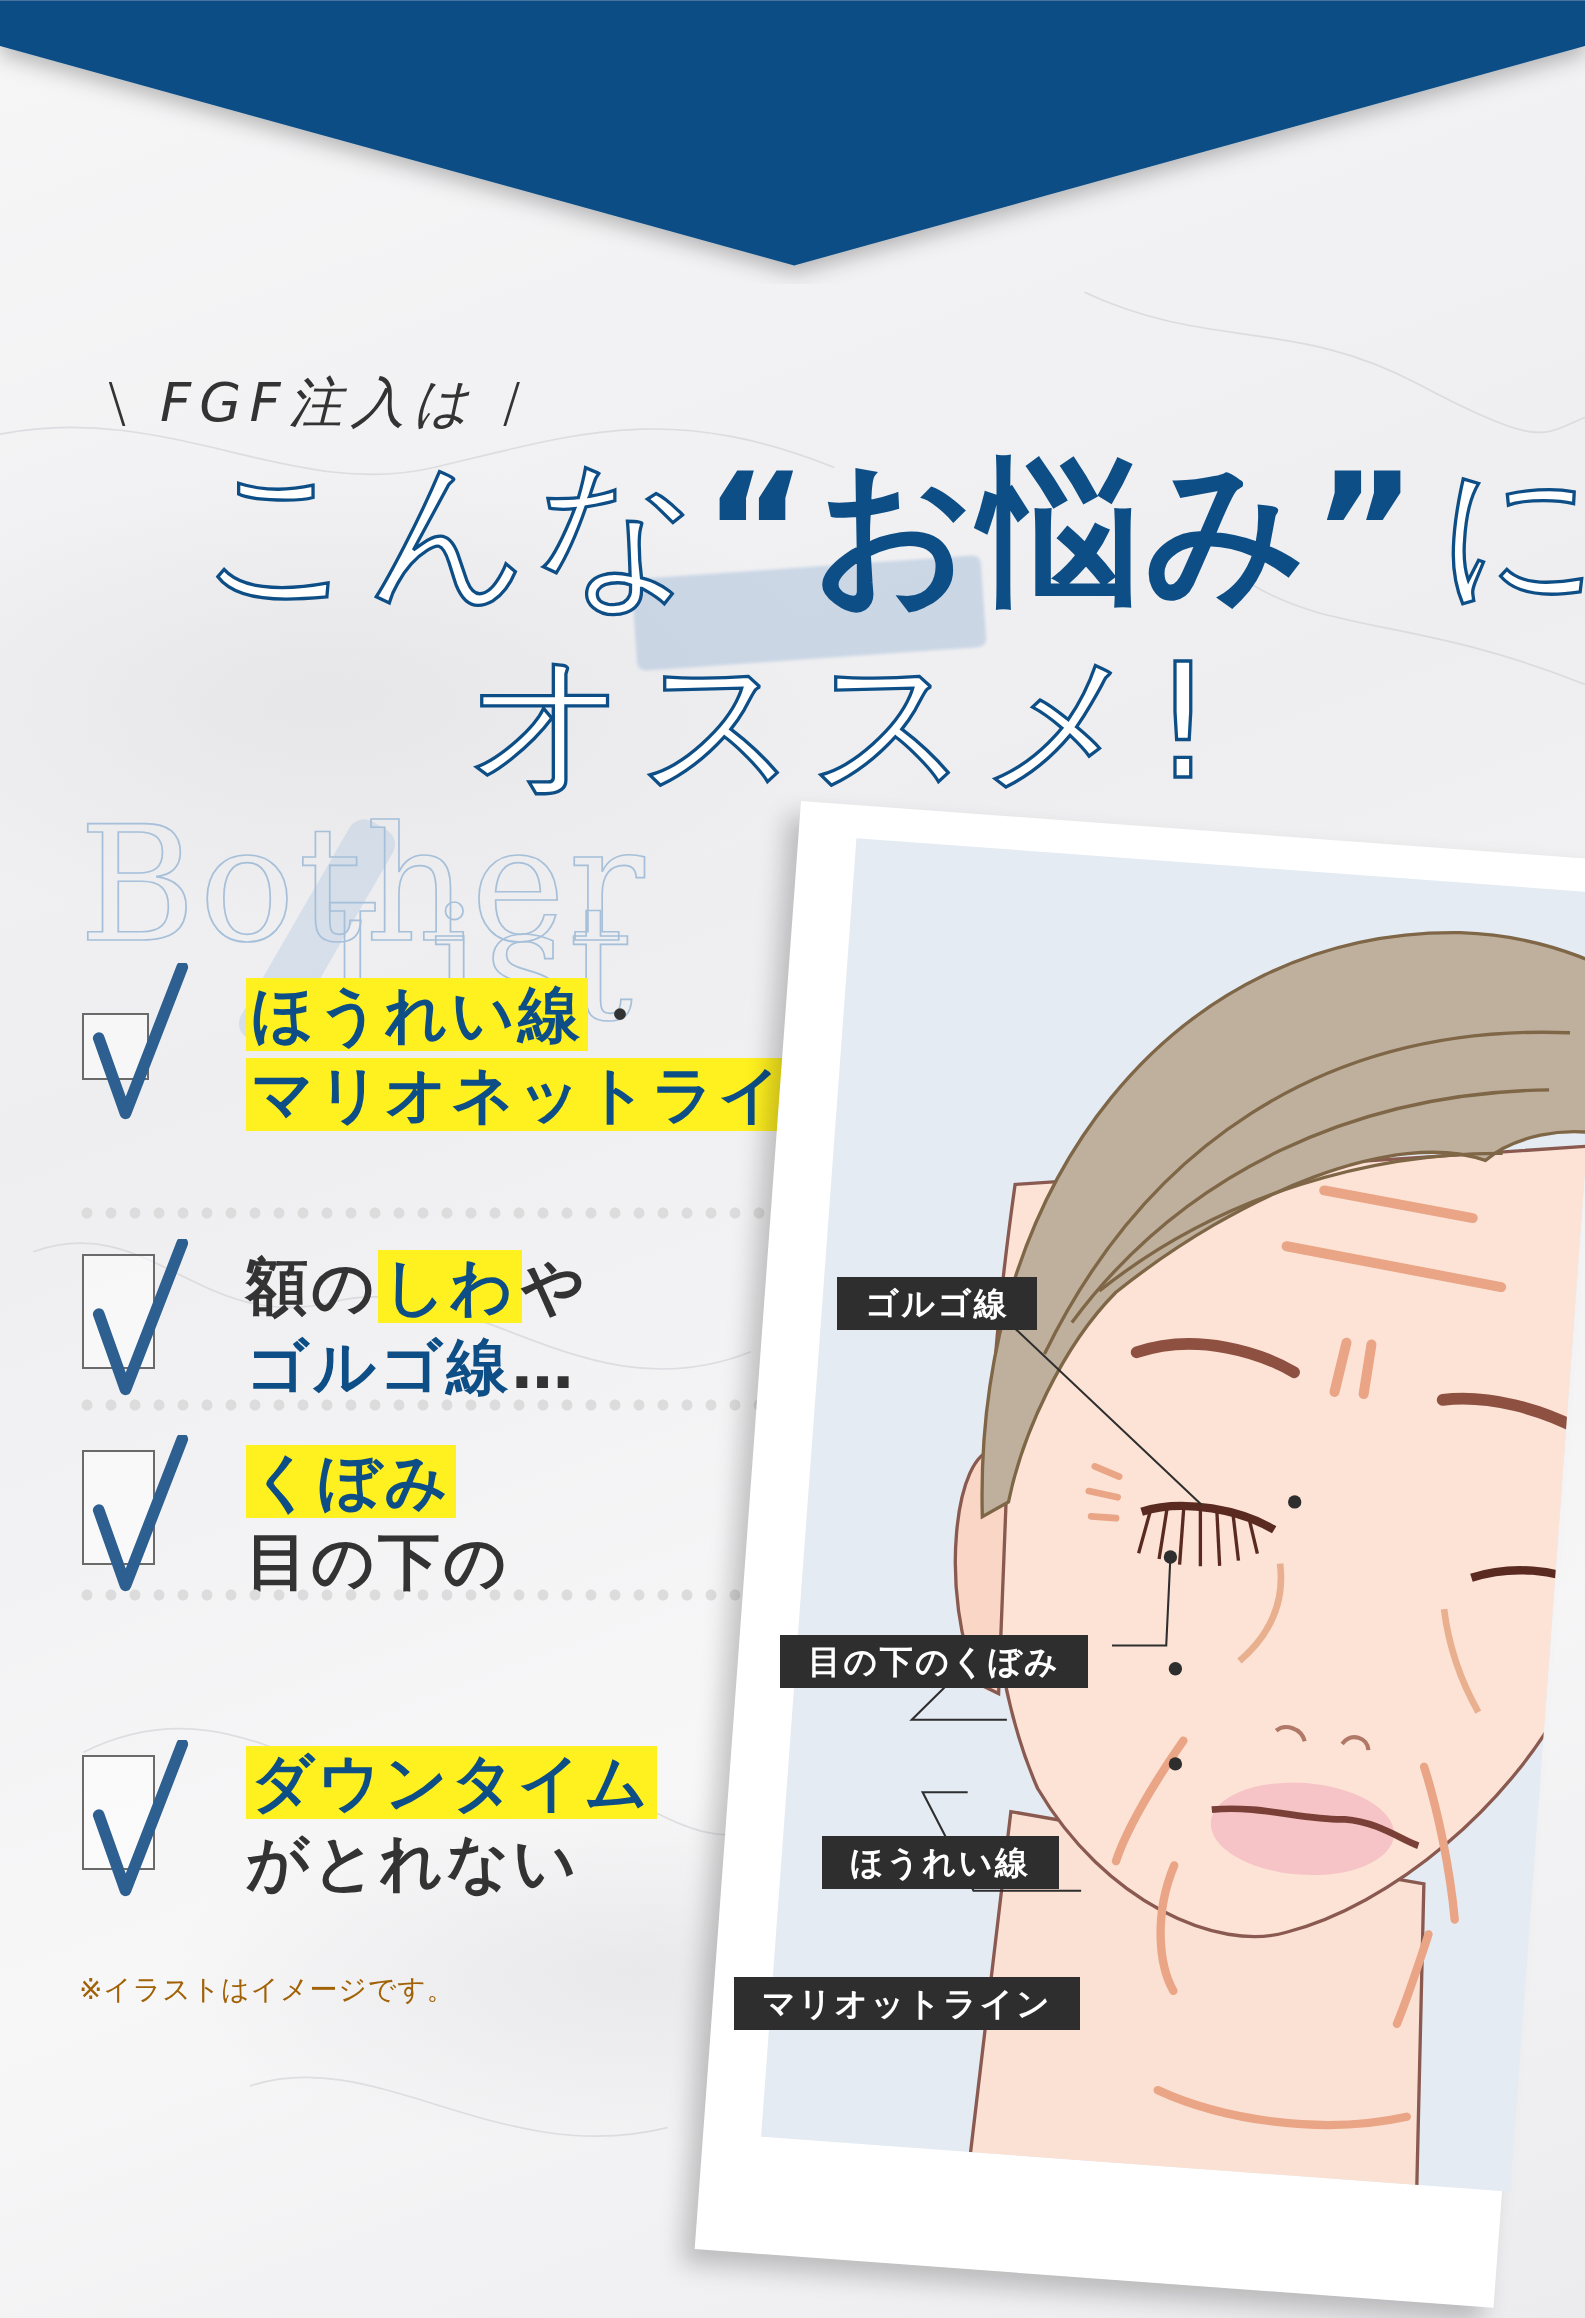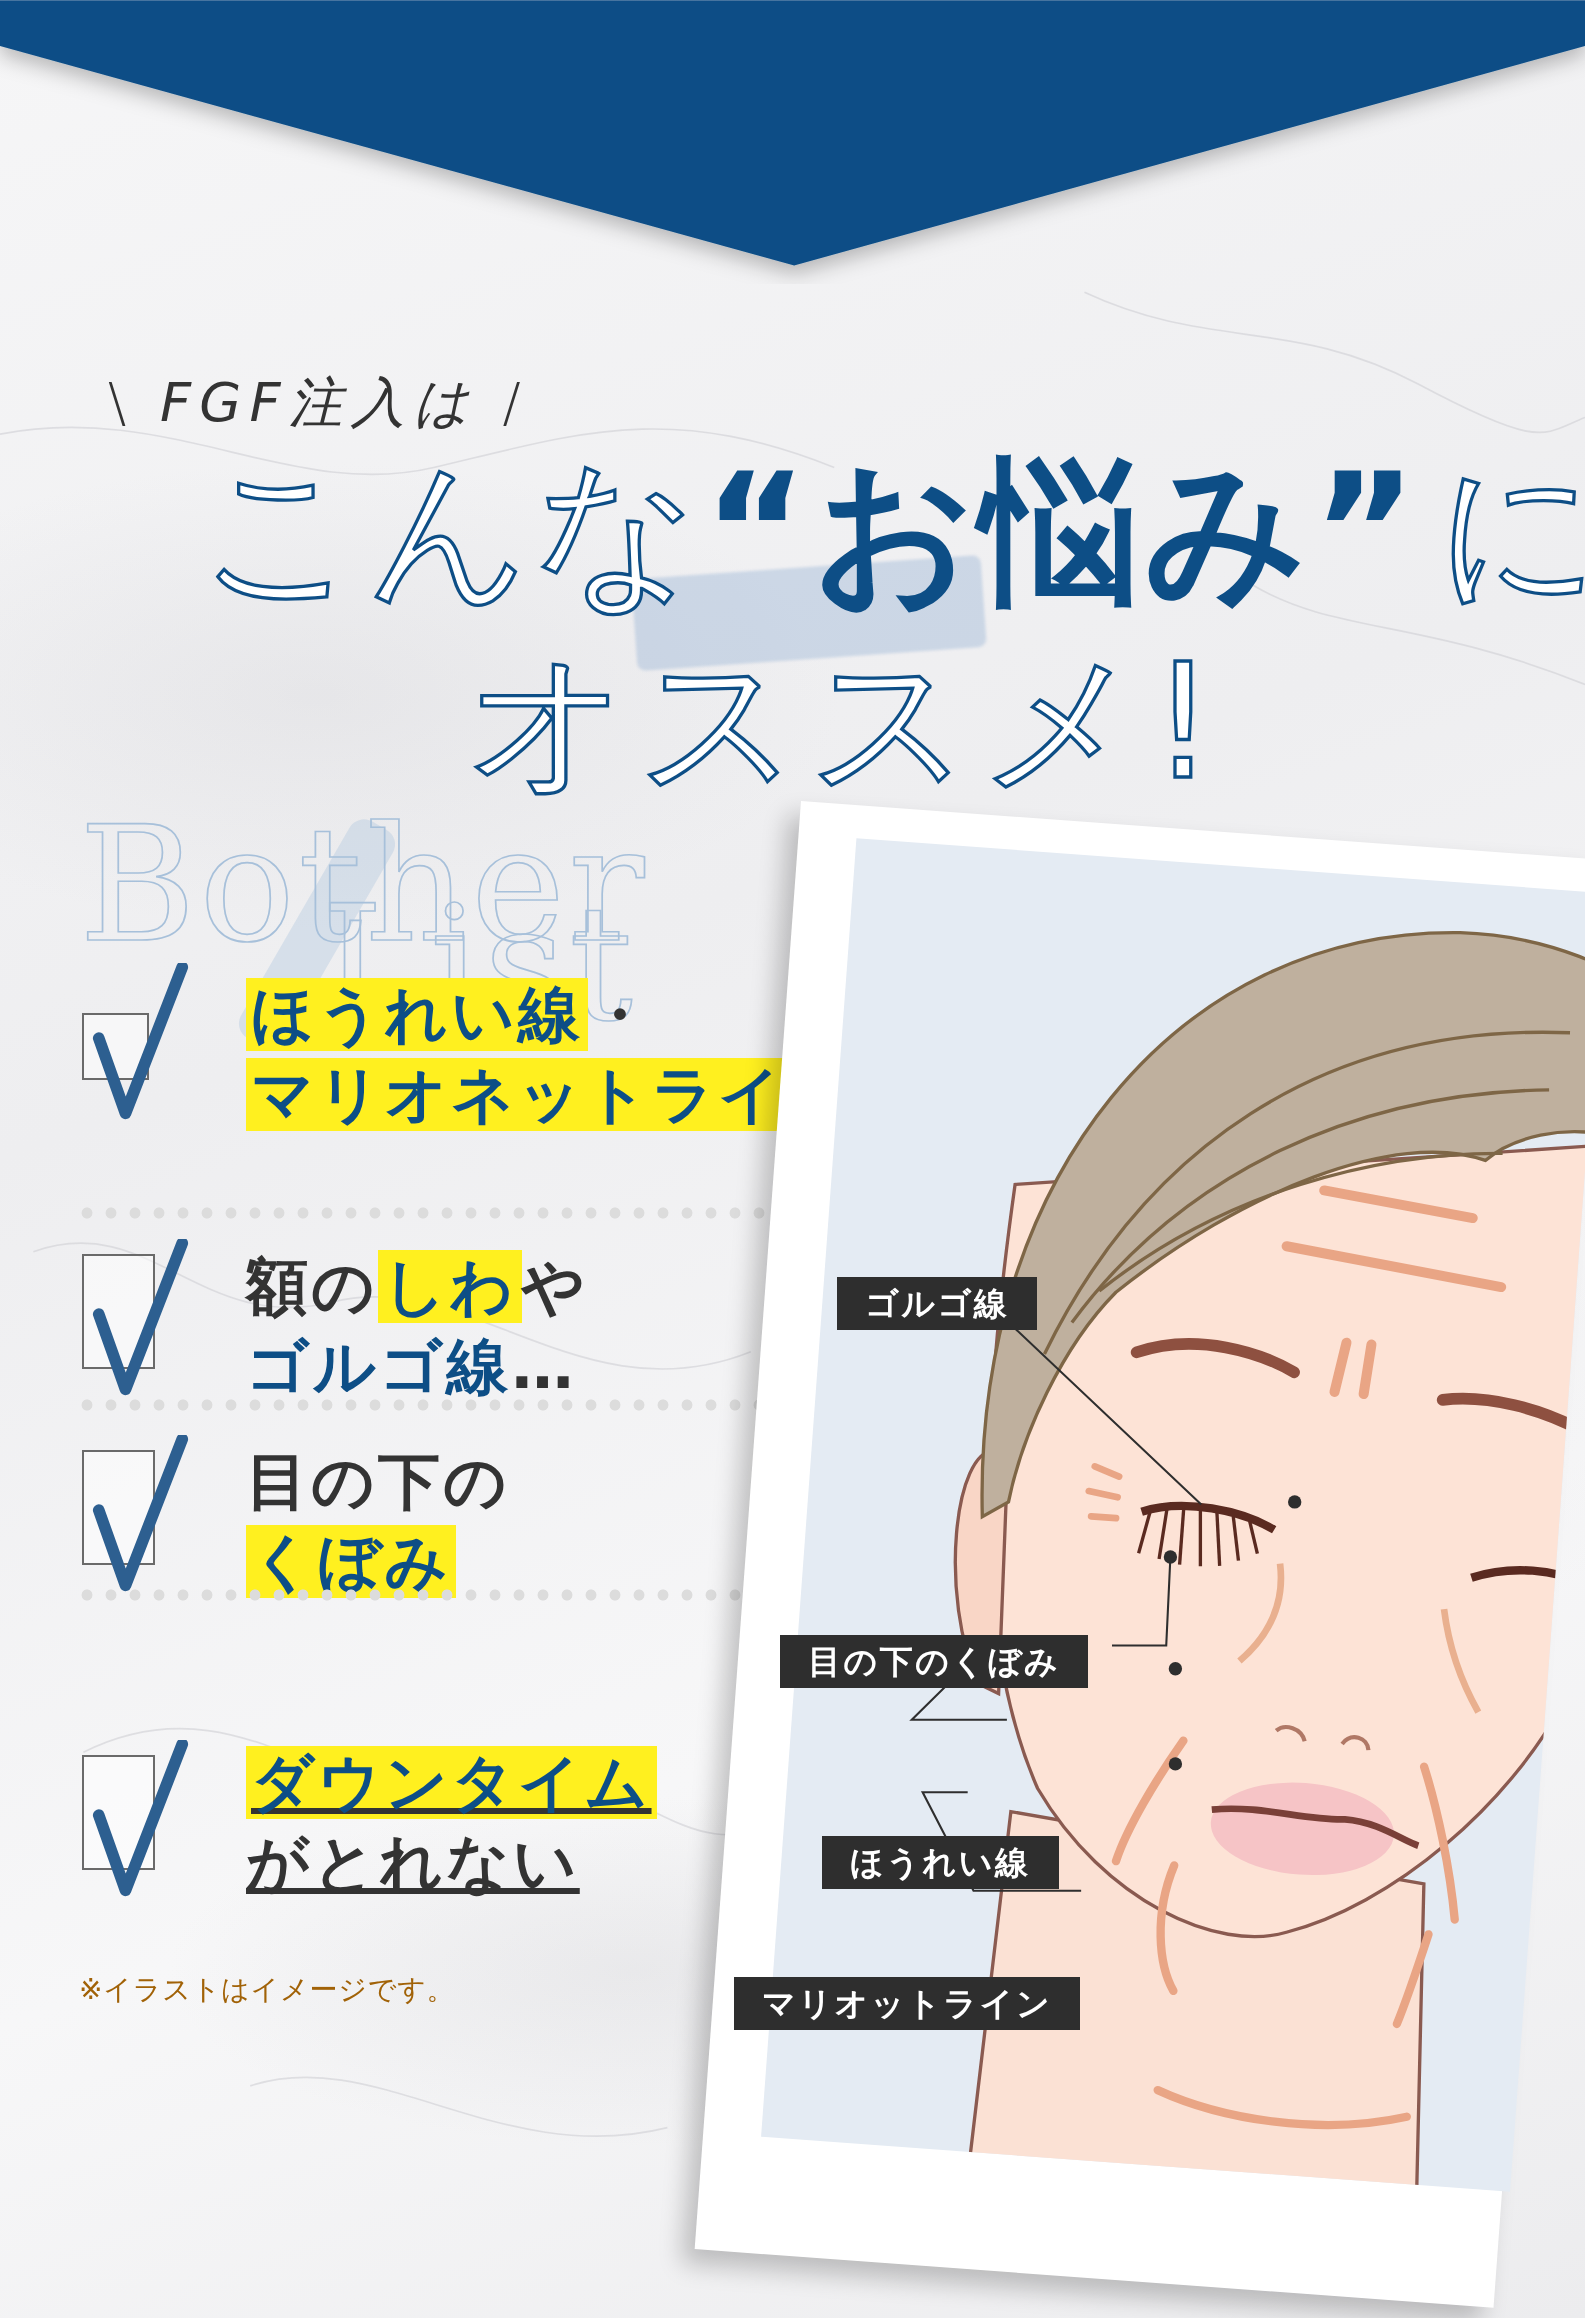--- a/index.html
+++ b/index.html
@@ -162,32 +162,32 @@
   </div>
 </div>
 <div class="divider" style="top:1399px;"></div>
 
 <div class="check-item" style="top:1435px;height:184px;">
   <div class="checkbox" style="top:15px;width:73px;height:115px;"></div>
   <svg class="checkmark" style="top:0;" viewBox="0 0 140 200">
     <path d="M20 90 L 52 180 L 120 5" stroke="#2d5f90" stroke-width="14" fill="none" stroke-linecap="round" stroke-linejoin="round"></path>
   </svg>
   <div class="item-text" style="top:6.7px;">
+    <div><span class="hl">くぼみ</span></div>
     <div>目の下の</div>
-    <div><span class="hl">くぼみ</span></div>
   </div>
 </div>
 <div class="divider" style="top:1589px;"></div>
 
 <div class="check-item" style="top:1740px;height:184px;">
   <div class="checkbox" style="top:15px;width:73px;height:115px;"></div>
   <svg class="checkmark" style="top:0;" viewBox="0 0 140 200">
     <path d="M20 90 L 52 180 L 120 5" stroke="#2d5f90" stroke-width="14" fill="none" stroke-linecap="round" stroke-linejoin="round"></path>
   </svg>
-  <div class="item-text" style="top:3.3px;text-decoration:underline;">
+  <div class="item-text" style="top:3.3px;">
     <div><span class="hl">ダウンタイム</span></div>
     <div>がとれない</div>
   </div>
 </div>
 
 <div class="footnote">※イラストはイメージです。</div>
 
 <div class="photo">
   <div class="photo-inner">
     <svg class="face-svg" viewBox="0 0 960 1600">

